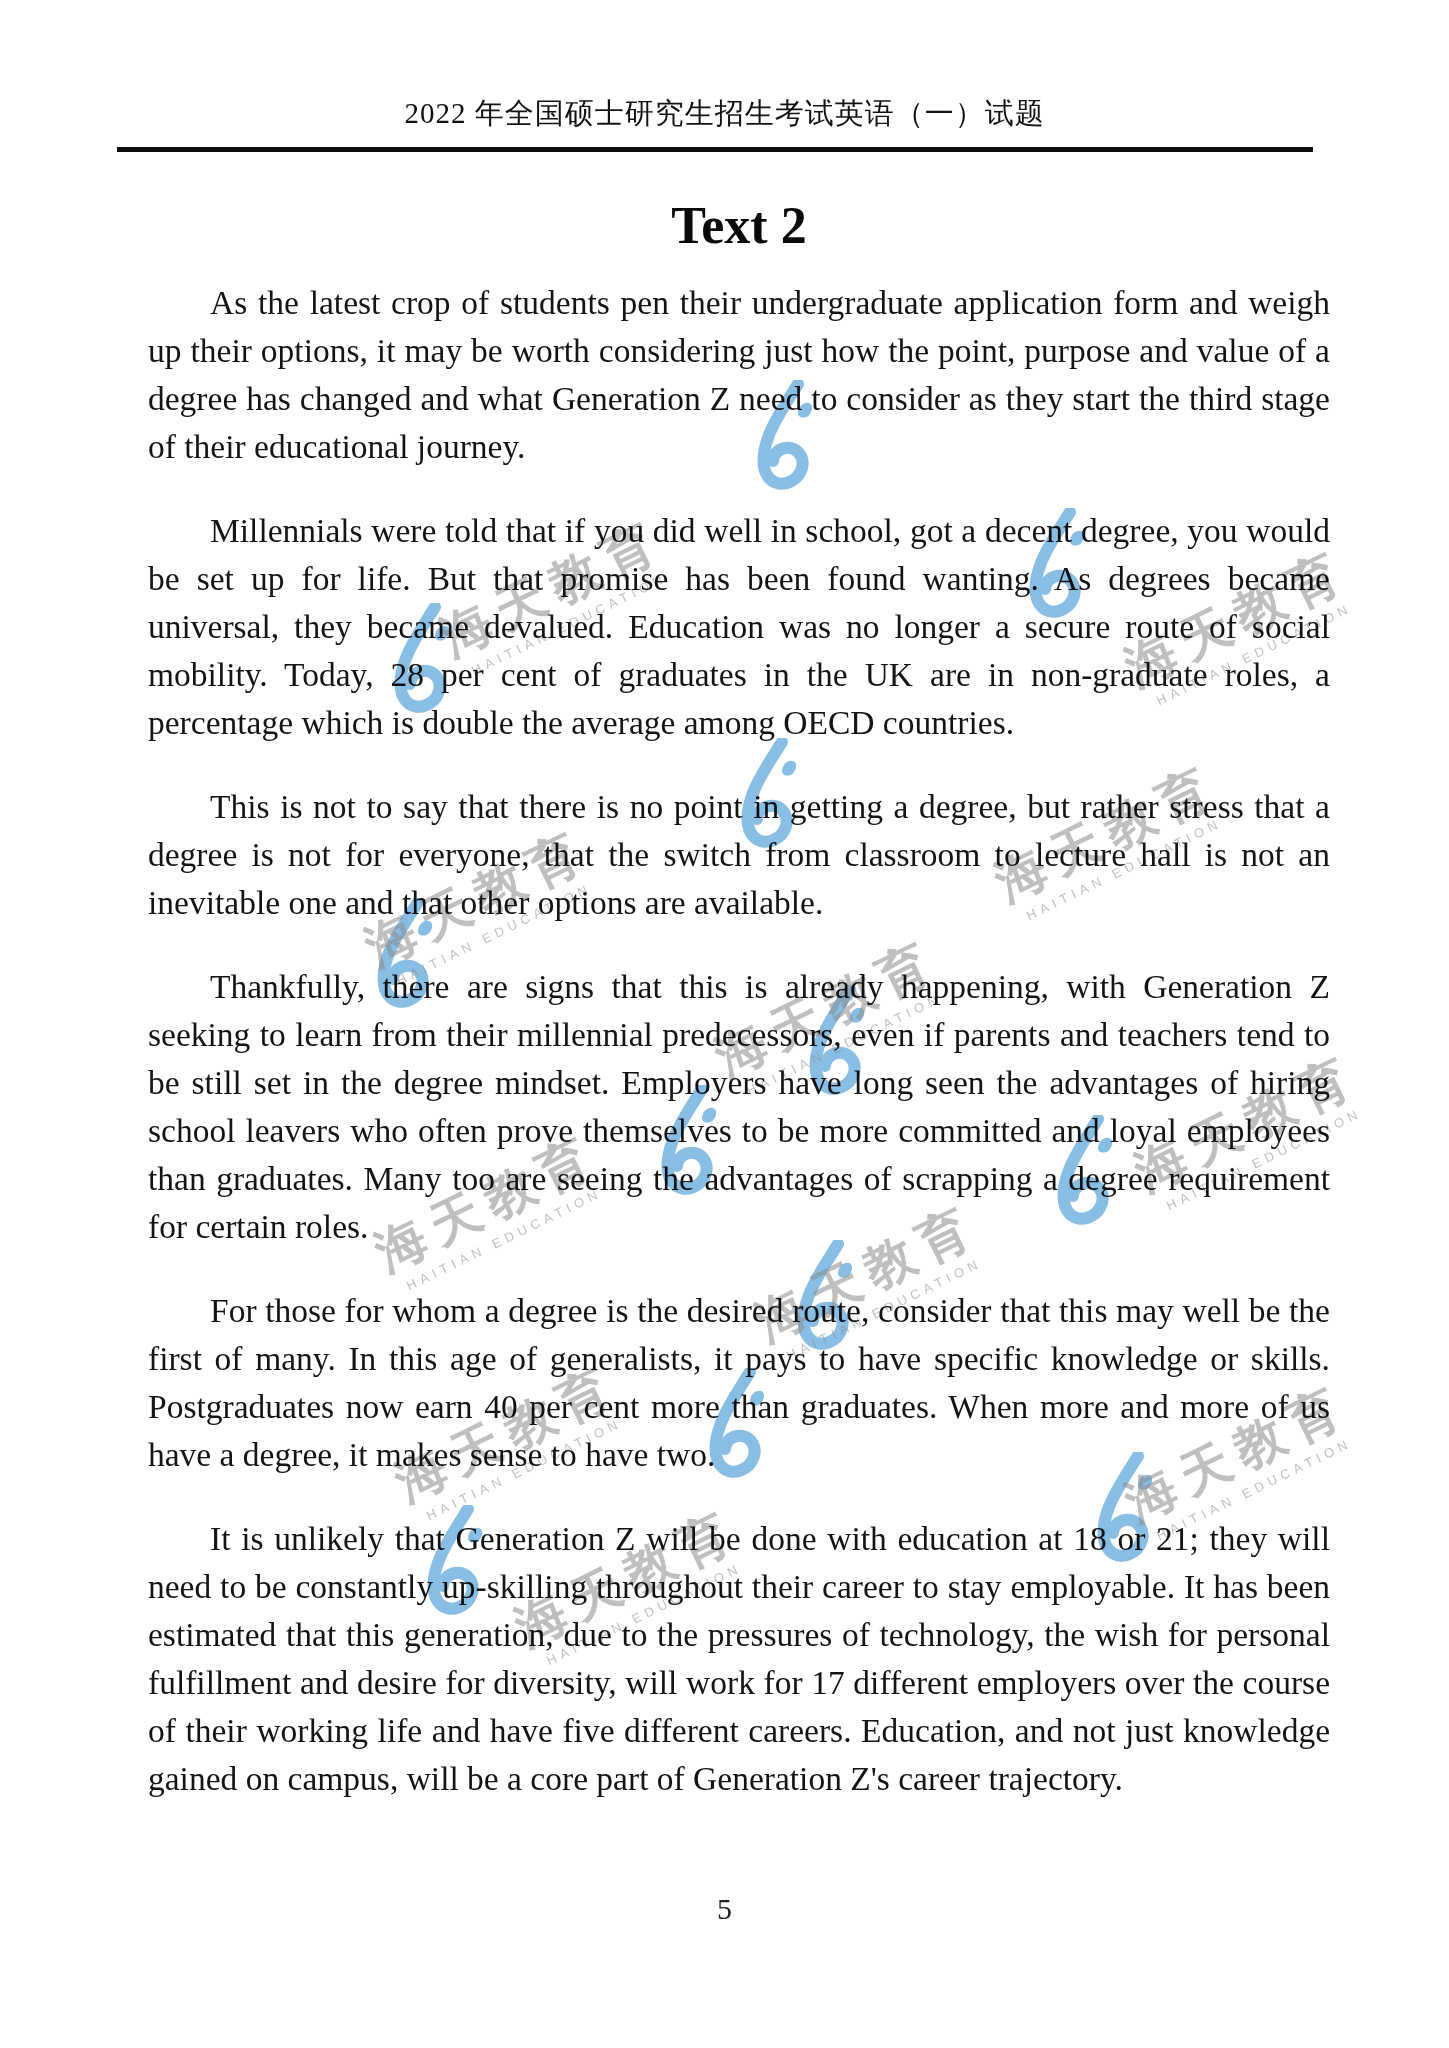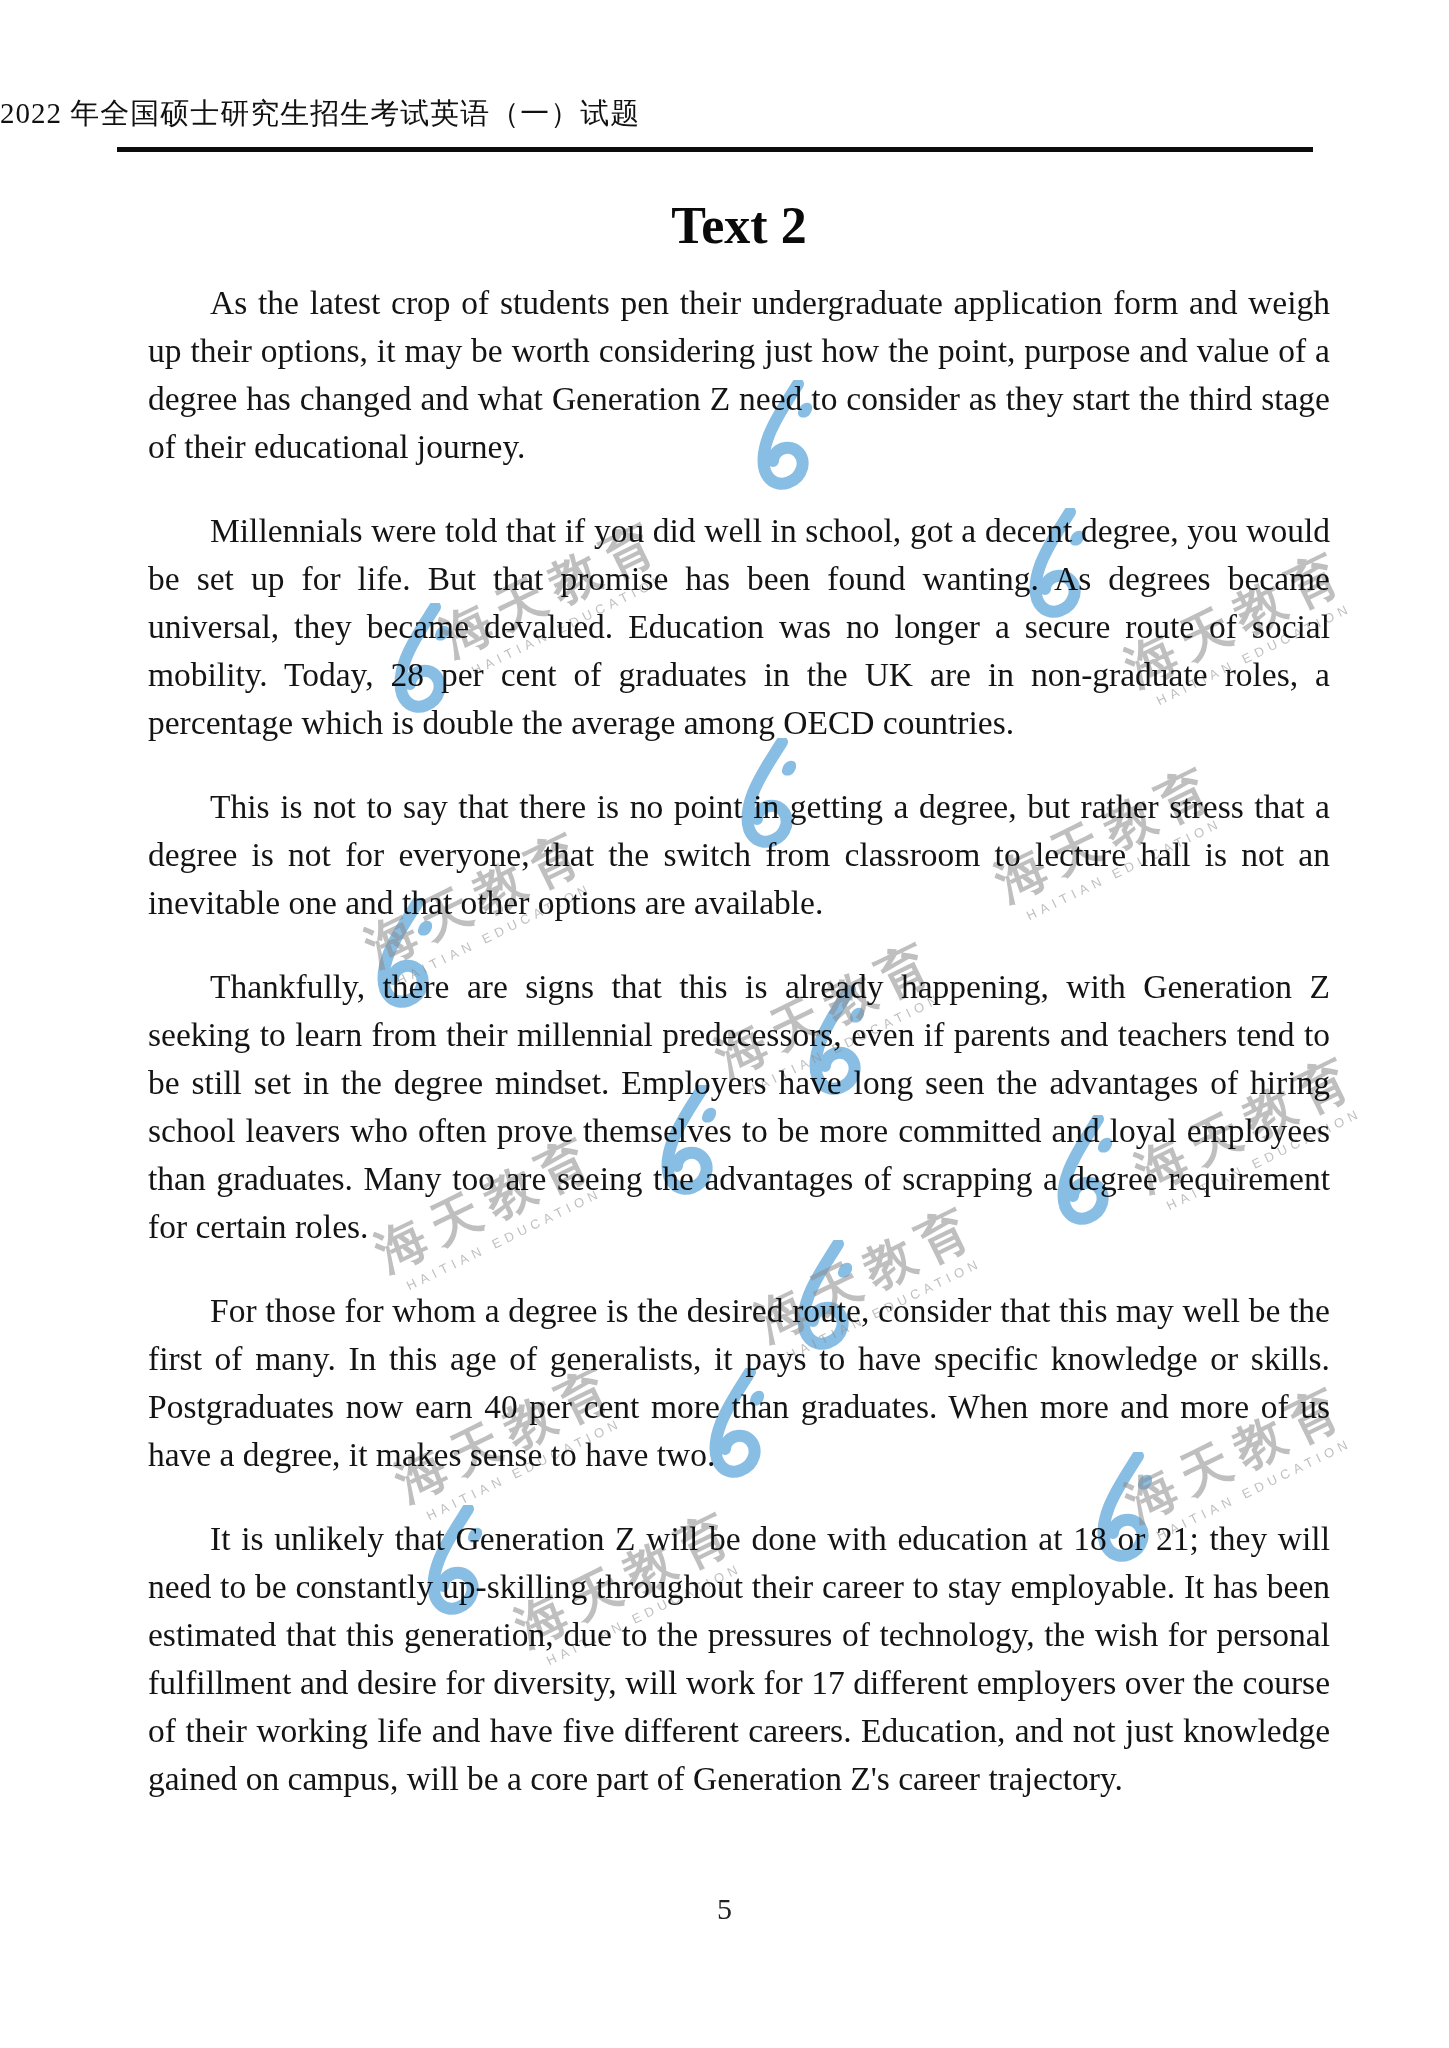--- a/index.html
+++ b/index.html
@@ -8,21 +8,21 @@
     width:1449px;height:2048px;
     margin:0 auto;
     background:#ffffff;
     overflow:hidden;
     font-family:"Liberation Serif", serif;
     color:#141414;
   }
   
   .hdr{
     position:absolute;top:94px;left:0;width:100%;
-    font-size:29px;letter-spacing:1px;color:#111;
+    text-align:center;font-size:29px;letter-spacing:1px;color:#111;
     white-space:nowrap;
   }
   .hdr-rule{
     position:absolute;top:147px;left:117px;width:1196px;height:5px;
     background:#0d0d0d;
   }
   
   .content{
     position:absolute;top:180px;left:148px;width:1182px;
   }

